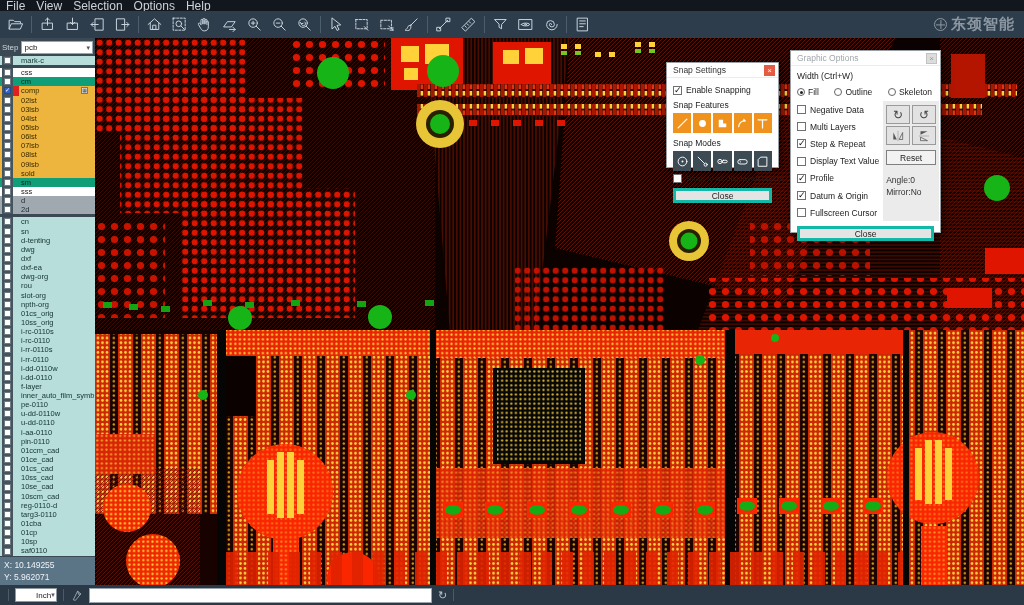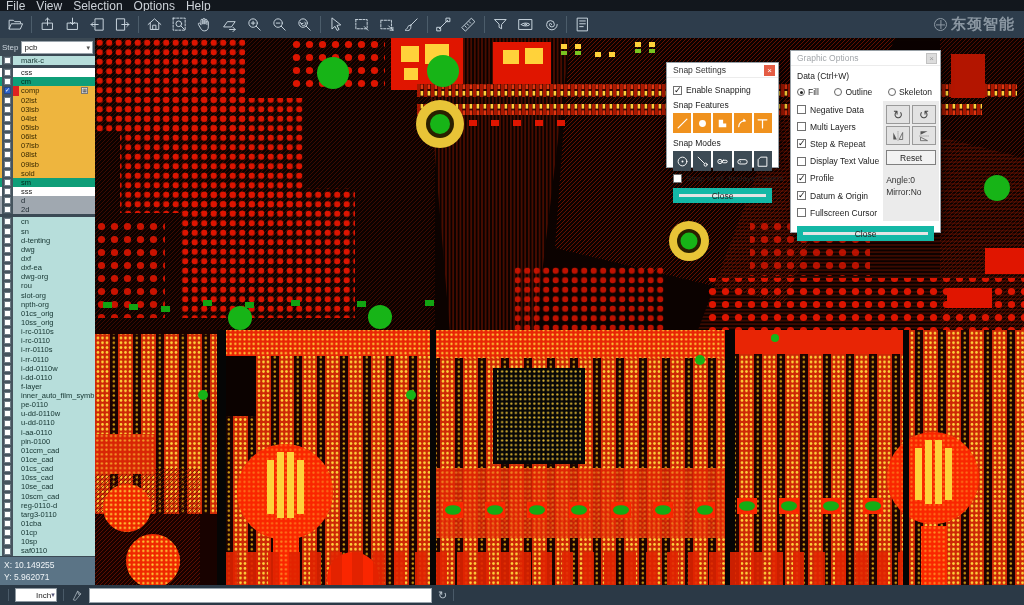--- a/index.html
+++ b/index.html
@@ -69,21 +69,21 @@
   .chk{width:9px;height:9px;background:#fff;border:1px solid #707070;position:relative;flex:0 0 9px}
   .chk.checked::after{content:"✓";position:absolute;left:0;top:-2px;font-size:9px;color:#111}
   .chklab{font-size:8.5px;color:#222;white-space:nowrap}
   .seclab{font-size:8.5px;color:#222;margin-top:5px}
   .btnrow{display:flex;gap:2px;margin-top:3px}
   .sqbtn{width:20px;height:20px;display:flex;align-items:center;justify-content:center;cursor:pointer}
   .sqbtn svg{width:15px;height:15px;stroke:#fff;fill:none;stroke-width:2;stroke-linecap:round;stroke-linejoin:round}
   .sqbtn.orange{background:var(--accent-orange)}
   .sqbtn.dark{background:var(--dark-button)}
   .sqbtn.dark svg{stroke-width:1.5}
-  .dlg-btn{height:15px;background:#e4e4e4;border:6px solid #14b8a6;font-size:8.5px;color:#222;
+  .dlg-btn{height:15px;background:#e4e4e4;border:3px solid #14b8a6;font-size:8.5px;color:#222;
            display:flex;align-items:center;justify-content:center;margin-top:5px;cursor:pointer}
   #snap-dialog{left:666px;top:62px;width:113px;height:106px}
   #graphic-dialog{left:790px;top:50px;width:151px;height:183px}
   #graphic-dialog .dlg-title .t{color:#a2a6aa}
   .radiorow{display:flex;align-items:center;gap:3px;margin-top:6px;justify-content:space-between;padding-right:2px}
   .radio-item{display:flex;align-items:center;gap:3px}
   .radio{width:8px;height:8px;border:1px solid #666;border-radius:50%;position:relative;flex:0 0 8px}
   .radio.sel::after{content:"";position:absolute;inset:1.5px;border-radius:50%;background:#222}
   .radlab{font-size:8.5px}
   #go-columns{display:flex;margin-top:4px;gap:4px}
@@ -555,21 +555,21 @@
             <span class="cb"></span>
           </span>
           <span class="swcell"></span>
           <span class="lname">i-aa-0110</span>
         </div>
         <div class="lrow row-cyan">
           <span class="cbcell">
             <span class="cb"></span>
           </span>
           <span class="swcell"></span>
-          <span class="lname">pin-0100</span>
+          <span class="lname">pin-0110</span>
         </div>
         <div class="lrow row-cyan">
           <span class="cbcell">
             <span class="cb"></span>
           </span>
           <span class="swcell"></span>
           <span class="lname">01ccm_cad</span>
         </div>
         <div class="lrow row-cyan">
           <span class="cbcell">
@@ -948,21 +948,21 @@
       <div class="dlg-btn">Close</div>
     </div>
   </div>
 
   <div id="graphic-dialog" class="dlg">
     <div class="dlg-title">
       <span class="t">Graphic Options</span>
       <span class="dlg-close gray">×</span>
     </div>
     <div class="dlg-body">
-      <div class="seclab" style="margin-top:1px">Data (Ctrl+W)</div>
+      <div class="seclab" style="margin-top:1px">Width (Ctrl+W)</div>
       <div class="radiorow" id="width-radios">
           <span class="radio-item">
             <span class="radio sel"></span>
             <span class="radlab">Fill</span>
           </span>
           <span class="radio-item">
             <span class="radio"></span>
             <span class="radlab">Outline</span>
           </span>
           <span class="radio-item">

